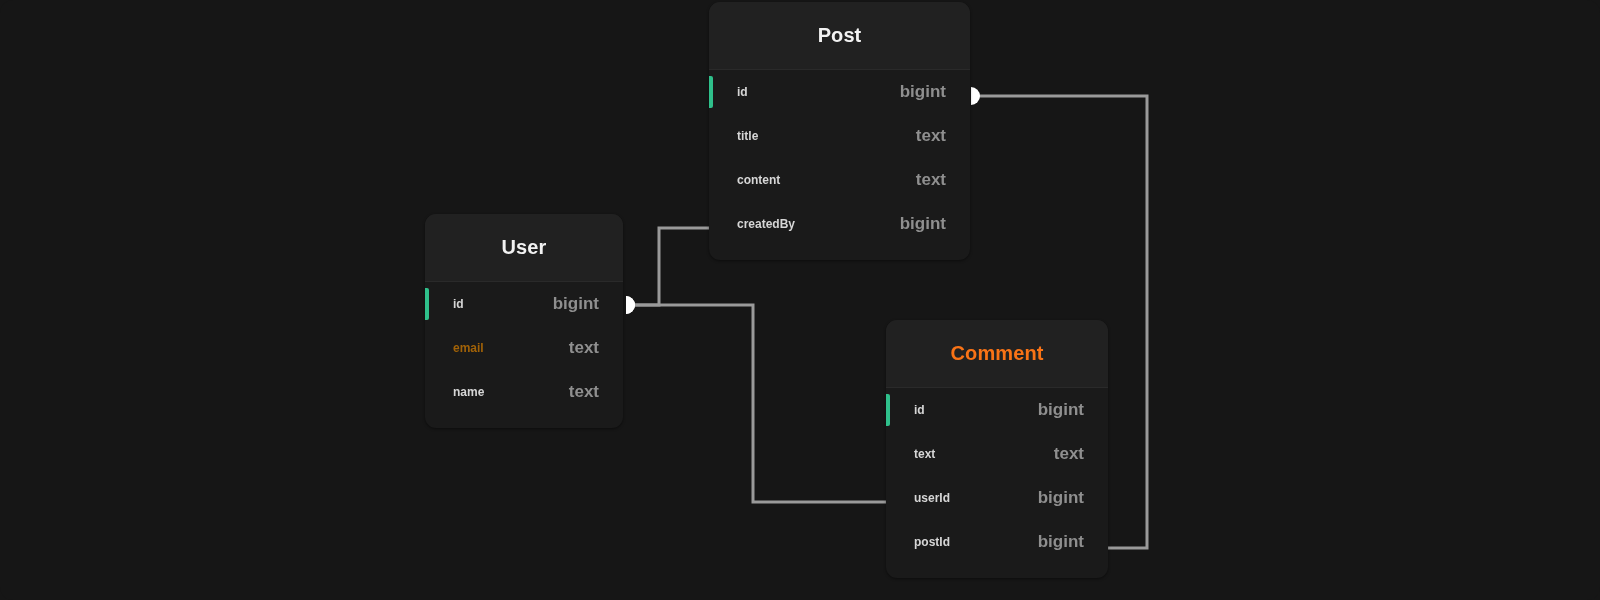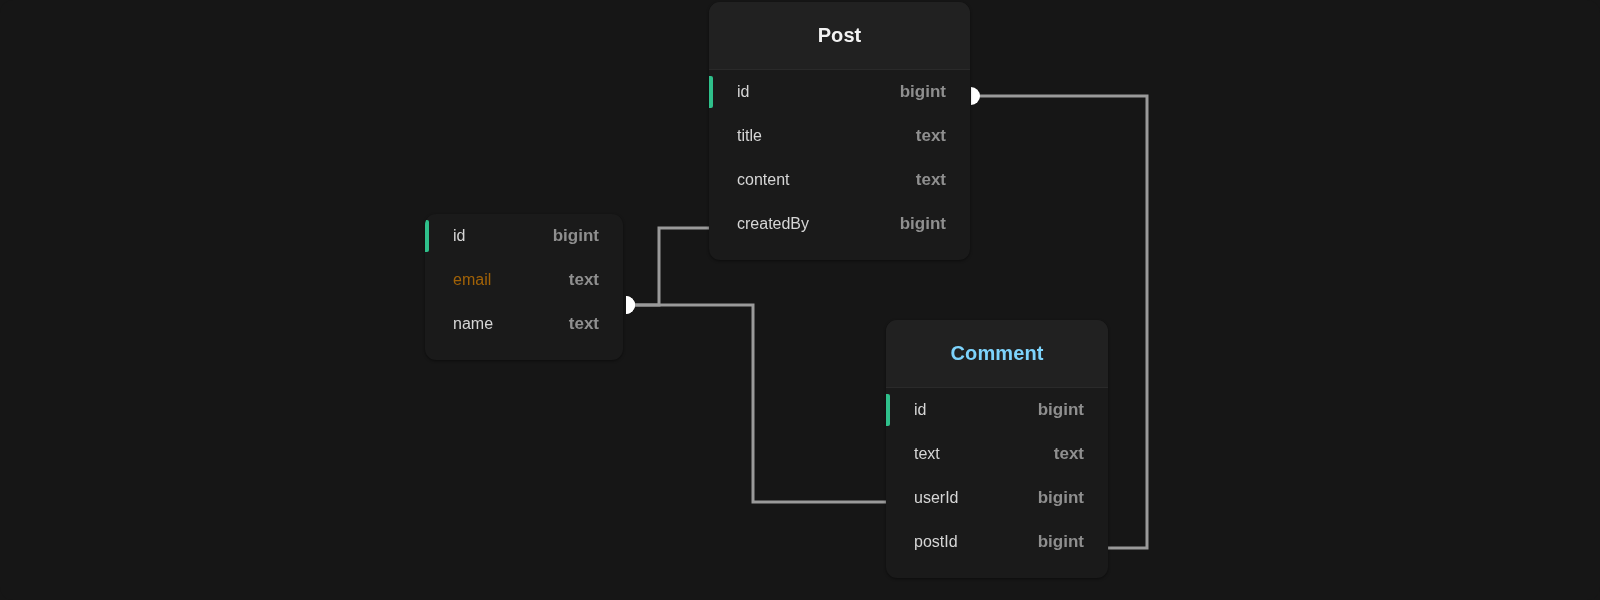--- a/index.html
+++ b/index.html
@@ -63,22 +63,22 @@
     position: absolute;
     left: 0;
     top: 6px;
     bottom: 6px;
     width: 4px;
     background: #2fc08b;
     border-radius: 0 2px 2px 0;
   }
   .field-name {
     color: #d6d6d6;
-    font-size: 16px;
-    font-weight: normal;
+    font-size: 12px;
+    font-weight: bold;
     white-space: nowrap;
   }
   .field-type {
     color: #8f8f8f;
     font-size: 17px;
     font-weight: bold;
     white-space: nowrap;
     margin-left: 28px;
   }
 </style>
@@ -115,39 +115,42 @@
             <span class="field-name" style="color: rgb(214, 214, 214);">content</span>
             <span class="field-type" style="color: rgb(143, 143, 143);">text</span>
           </div>
           <div class="field-row">
             <span class="field-name" style="color: rgb(214, 214, 214);">createdBy</span>
             <span class="field-type" style="color: rgb(143, 143, 143);">bigint</span>
           </div>
         </div>
       </div>
       <div class="table-node" style="left: 425px; top: 214px; width: 198px; background: rgb(26, 26, 26);">
+        <div class="table-header" style="height: 68px; background: rgb(33, 33, 33);">
+          <span class="table-title" style="color: rgb(242, 242, 242);">User</span>
+        </div>
         <div class="table-body">
           <div class="field-row">
             <div class="pk-bar" style="background: rgb(47, 192, 139);"></div>
             <span class="field-name" style="color: rgb(214, 214, 214);">id</span>
             <span class="field-type" style="color: rgb(143, 143, 143);">bigint</span>
           </div>
           <div class="field-row">
             <span class="field-name" style="color: #a16207;">email</span>
             <span class="field-type" style="color: rgb(143, 143, 143);">text</span>
           </div>
           <div class="field-row">
             <span class="field-name" style="color: rgb(214, 214, 214);">name</span>
             <span class="field-type" style="color: rgb(143, 143, 143);">text</span>
           </div>
         </div>
       </div>
       <div class="table-node" style="left: 886px; top: 320px; width: 222px; background: rgb(26, 26, 26);">
         <div class="table-header" style="height: 68px; background: rgb(33, 33, 33);">
-          <span class="table-title" style="color: #7dd3fc;">Comment</span>
+          <span class="table-title" style="color: #f97316;">Comment</span>
         </div>
         <div class="table-body">
           <div class="field-row">
             <div class="pk-bar" style="background: rgb(47, 192, 139);"></div>
             <span class="field-name" style="color: rgb(214, 214, 214);">id</span>
             <span class="field-type" style="color: rgb(143, 143, 143);">bigint</span>
           </div>
           <div class="field-row">
             <span class="field-name" style="color: rgb(214, 214, 214);">text</span>
             <span class="field-type" style="color: rgb(143, 143, 143);">text</span>

